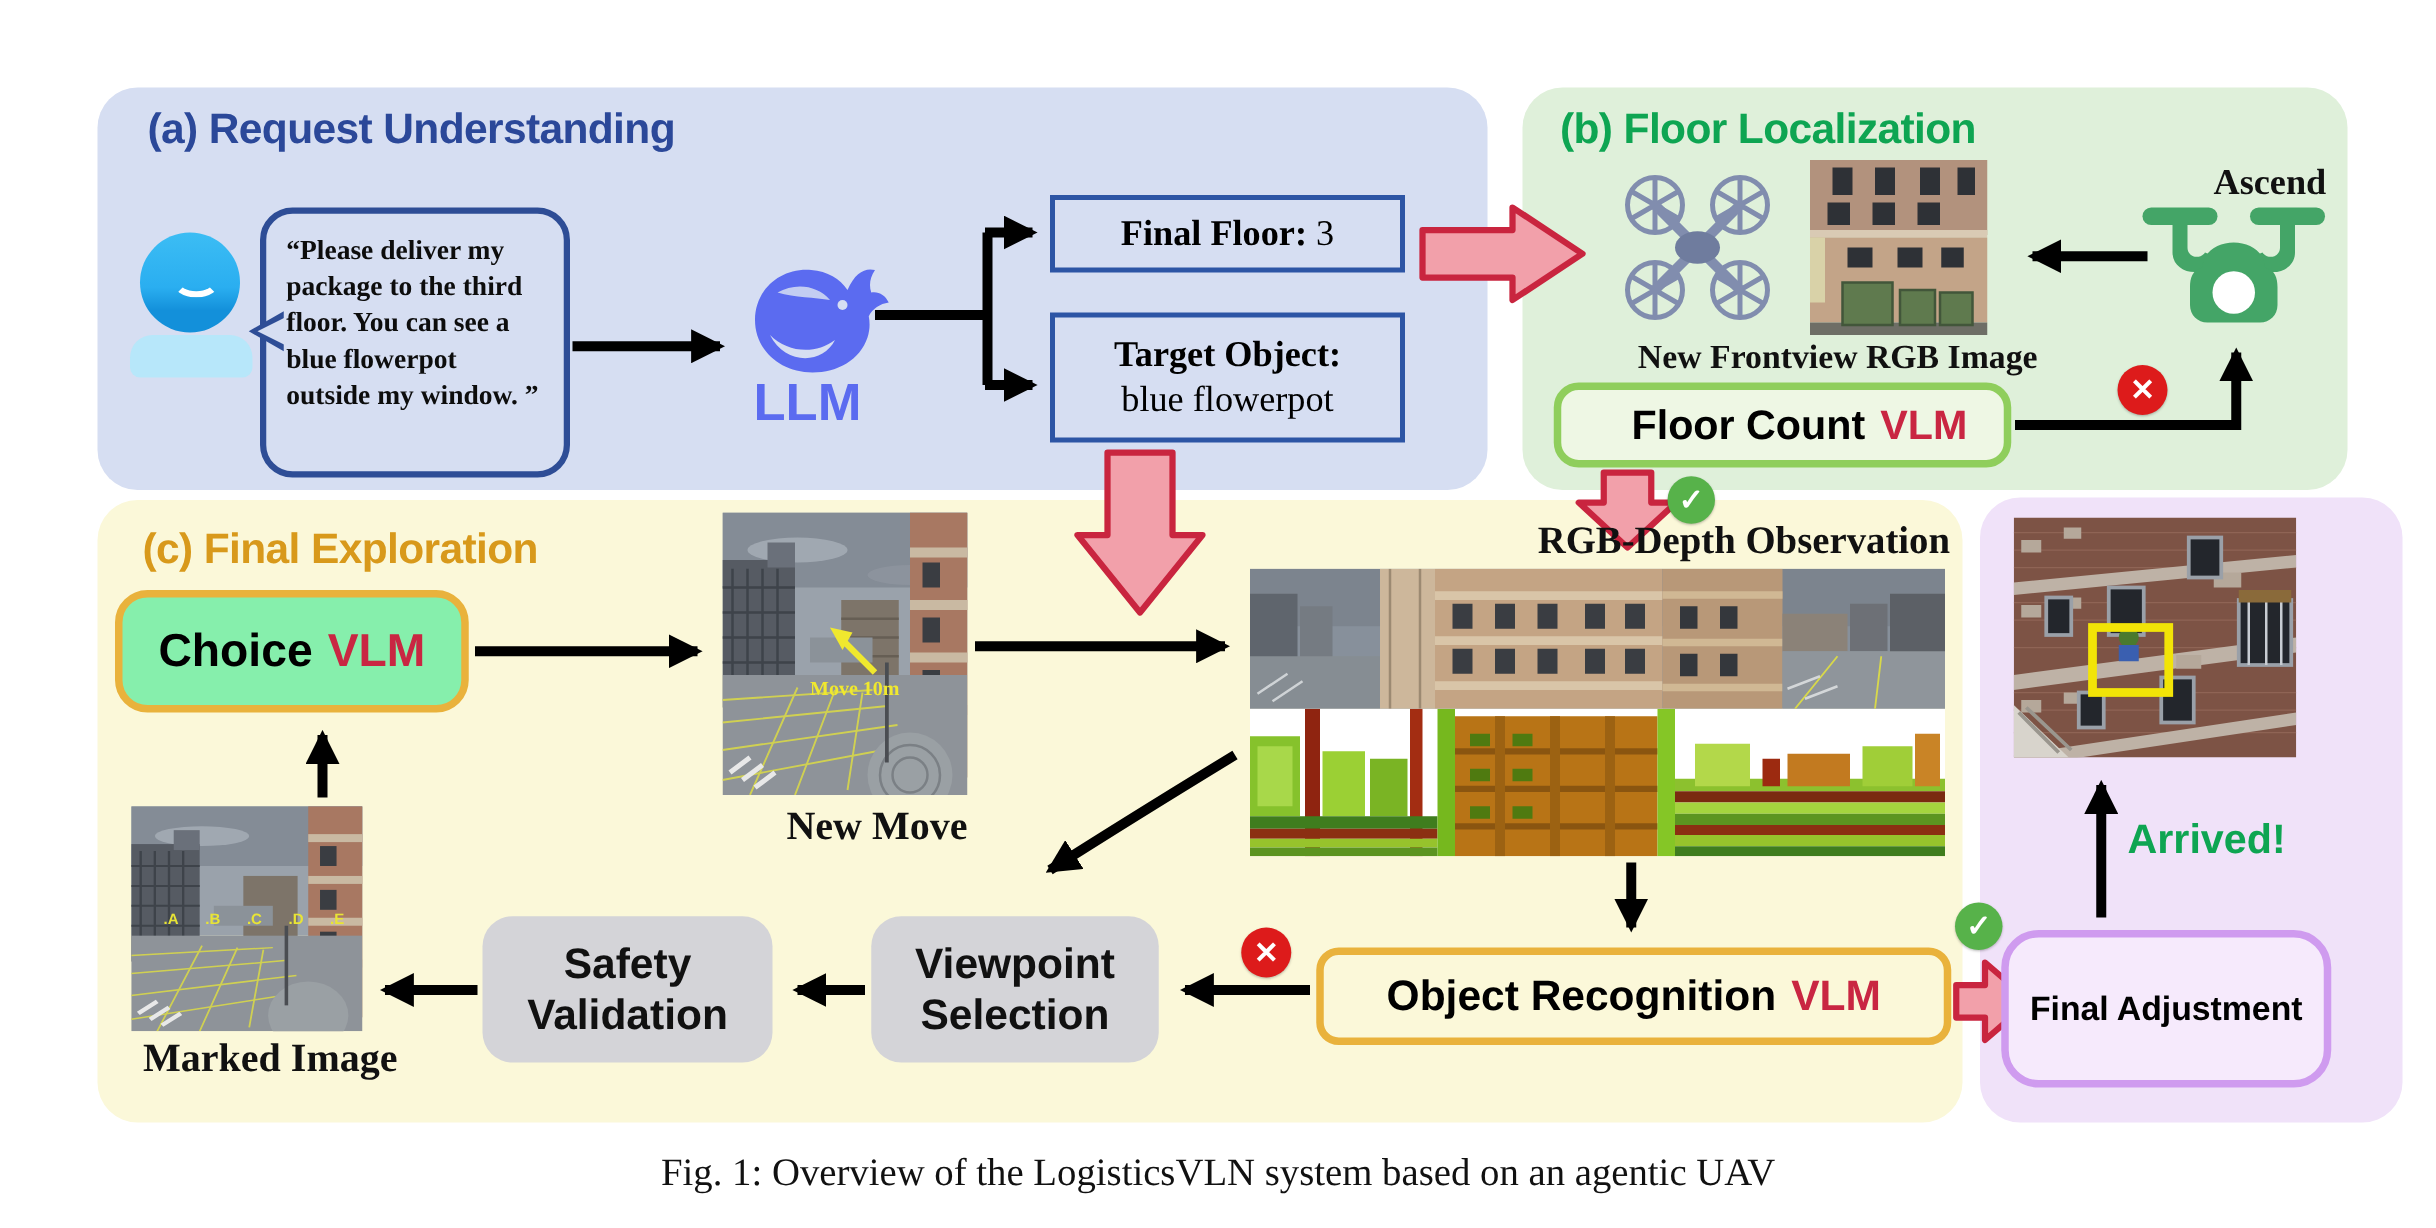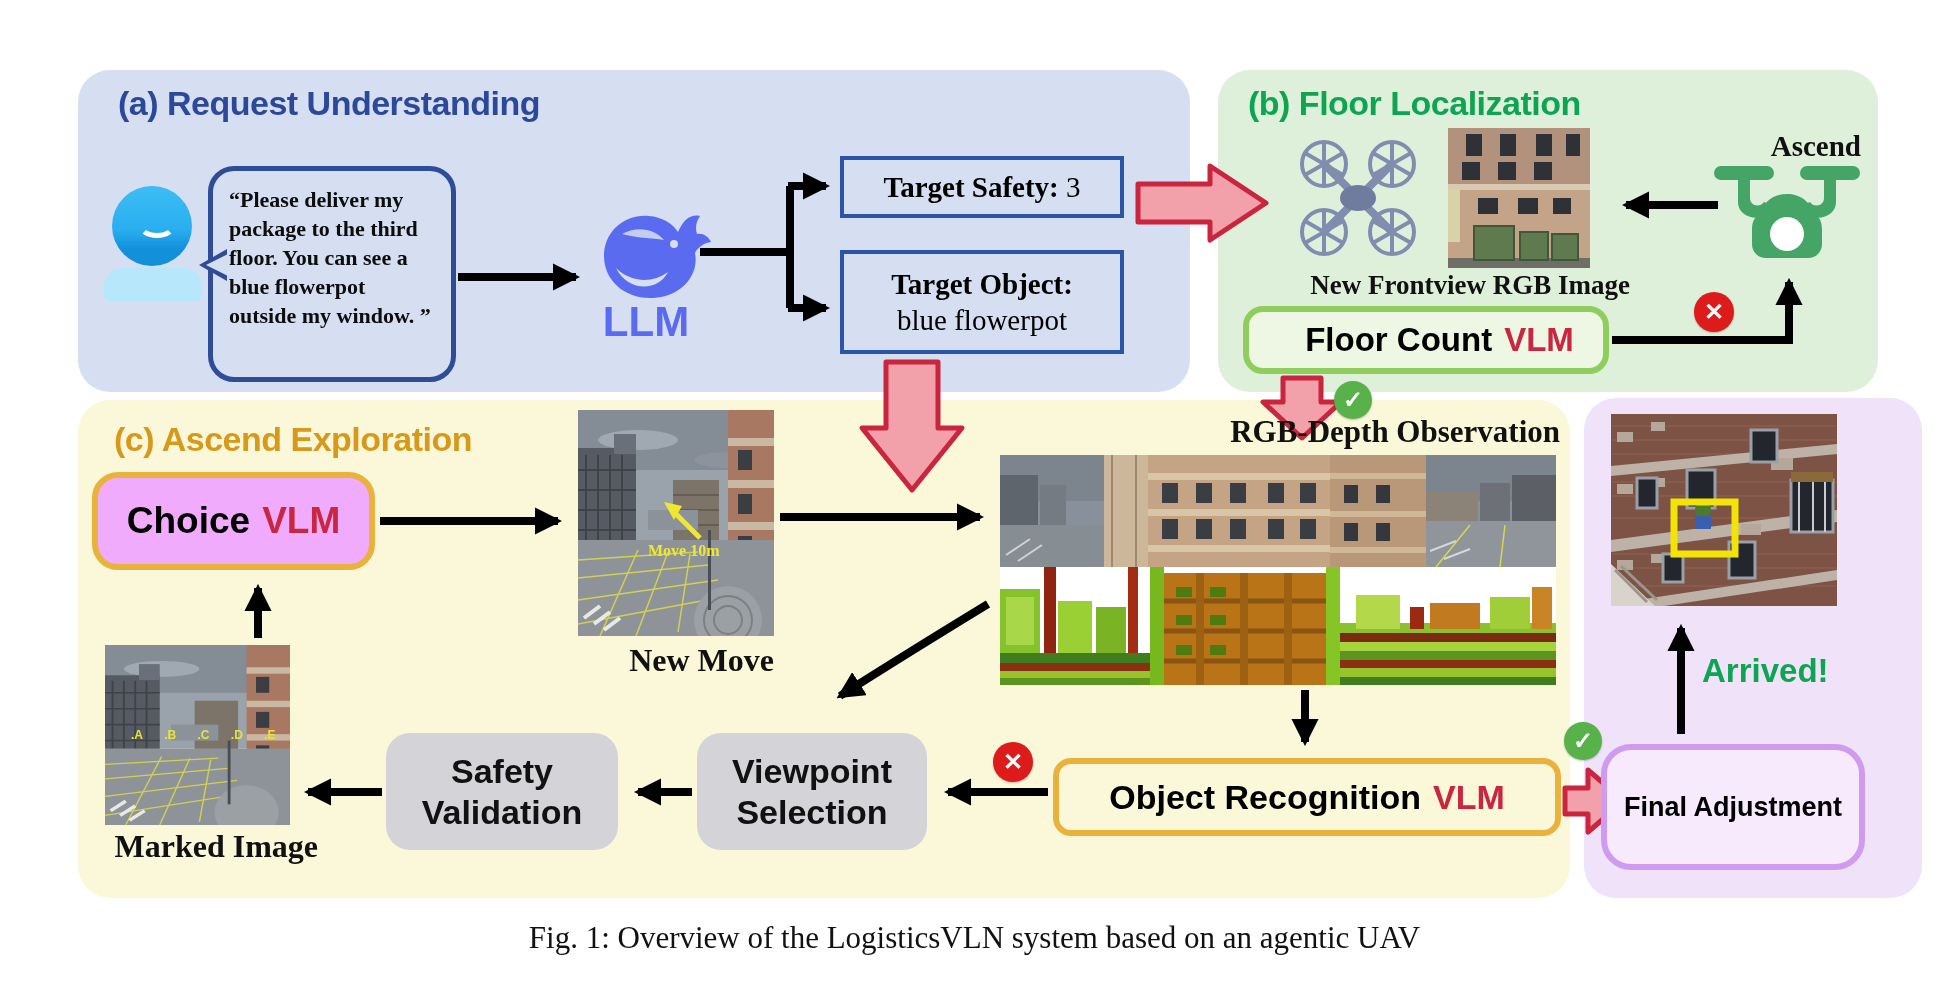--- a/index.html
+++ b/index.html
@@ -41,21 +41,21 @@
         text-align:center;}
   #target-floor{left:840px;top:156px;width:284px;height:62px;border:4px solid #2d55a5;background:#d6def2;
         font-size:29px;}
   #target-object{left:840px;top:250px;width:284px;height:104px;border:4px solid #2d55a5;background:#d6def2;
         font-size:29px;line-height:1.25;flex-direction:column;}
   #llm-label{position:absolute;left:586px;top:298px;width:120px;text-align:center;color:#5b6bf0;
         font-size:42px;font-weight:700;}
 
   #floor-count-box{left:1243px;top:306px;width:366px;height:68px;border:6px solid #8fce5c;background:#eef7e4;
         border-radius:20px;font-size:33px;font-weight:700;padding-left:27px;}
-  #choice-box{left:92px;top:472px;width:283px;height:98px;border:6px solid #e9b23c;background:#f0abfc;
+  #choice-box{left:92px;top:472px;width:283px;height:98px;border:6px solid #e9b23c;background:#86efac;
         border-radius:26px;font-size:37px;font-weight:700;}
   #objrec-box{left:1053px;top:758px;width:508px;height:78px;border:6px solid #e9b23c;background:#fbf8d9;
         border-radius:18px;font-size:34px;font-weight:700;}
   .vlm{color:#c92642;margin-left:12px;}
   .gray-box{background:#d4d4d8;border-radius:24px;font-size:34px;font-weight:700;line-height:1.18;color:#111;}
   #safety-box{left:386px;top:733px;width:232px;height:117px;}
   #viewpoint-box{left:697px;top:733px;width:230px;height:117px;}
   #final-box{left:1601px;top:744px;width:264px;height:126px;border:6px solid #cf9bef;background:#f6eafc;
         border-radius:30px;font-size:27px;font-weight:700;line-height:1.2;}
 
@@ -137,21 +137,21 @@
   <svg width="120" height="96" style="left:592px;top:206px" viewBox="0 0 120 96">
     <path fill="#5b6bf0" d="M86,26 C92,12 100,8 108,10 C104,16 103,22 105,28 C111,27 116,30 119,36 C112,37 106,41 103,47
       C104,52 104,58 102,64 C96,82 78,92 58,92 C32,92 12,74 12,50 C12,26 32,8 57,10 C70,11 80,17 86,26 Z"></path>
     <path fill="#d6def2" d="M24,62 C38,76 60,78 76,66 C66,86 36,86 24,62 Z"></path>
     <path fill="#d6def2" d="M30,28 C44,20 62,22 72,34 C60,32 44,32 30,28 Z" opacity="0.85"></path>
     <circle cx="82" cy="38" r="4" fill="#d6def2"></circle>
   </svg>
   <div id="llm-label">LLM</div>
 
   <div class="tbox serifb" id="target-floor">
-    <span>Target Safety:</span>
+    <span>Final Floor:</span>
       <span class="serif" style="font-weight:400;white-space:pre"> 3</span>
   </div>
   <div class="tbox serif" id="target-object">
     <span class="serifb">Target Object:</span>
     <span>blue flowerpot</span>
   </div>
 
   <div class="hdr" id="hdr-b">(b) Floor Localization</div>
 
   <svg width="120" height="124" style="left:1298px;top:136px" viewBox="0 0 120 124">
@@ -208,21 +208,21 @@
       <path d="M50,52 c0,-12 12,-20 25,-20 c13,0 25,8 25,20 c8,2 10,8 10,16 v14 c0,8 -6,14 -14,14 H54 c-8,0 -14,-6 -14,-14 V68 c0,-8 2,-14 10,-16 Z"></path>
     </g>
     <circle cx="75" cy="72" r="17" fill="#ffffff"></circle>
   </svg>
 
   <div class="tbox" id="floor-count-box">
     <span>Floor Count</span>
     <span class="vlm">VLM</span>
   </div>
 
-  <div class="hdr" id="hdr-c">(c) Ascend Exploration</div>
+  <div class="hdr" id="hdr-c">(c) Final Exploration</div>
 
   <div class="tbox" id="choice-box">
     <span>Choice</span>
     <span class="vlm">VLM</span>
   </div>
 
   <svg class="photo" width="196" height="226" style="left:578px;top:410px" viewBox="0 0 196 226">
     <rect width="196" height="130" fill="#9aa2ab"></rect>
     <rect width="196" height="60" fill="#848c96"></rect>
     <ellipse cx="60" cy="30" rx="40" ry="10" fill="#a8afb8" opacity="0.8"></ellipse>

